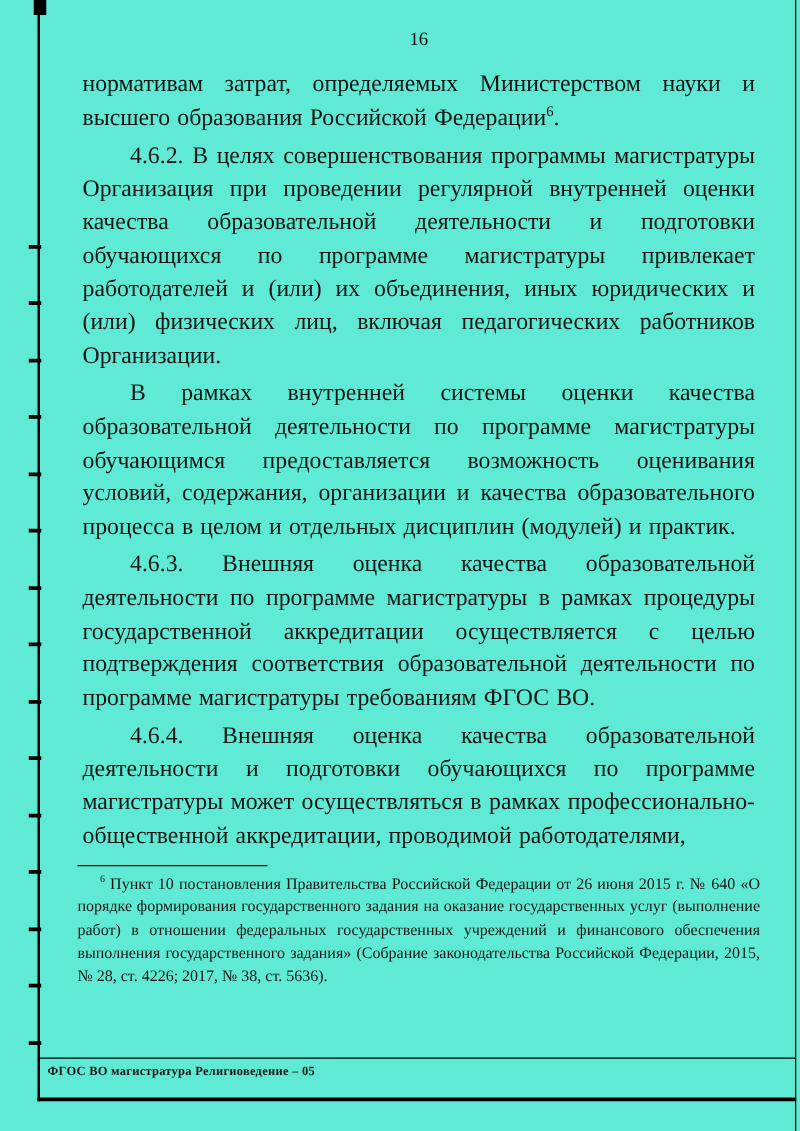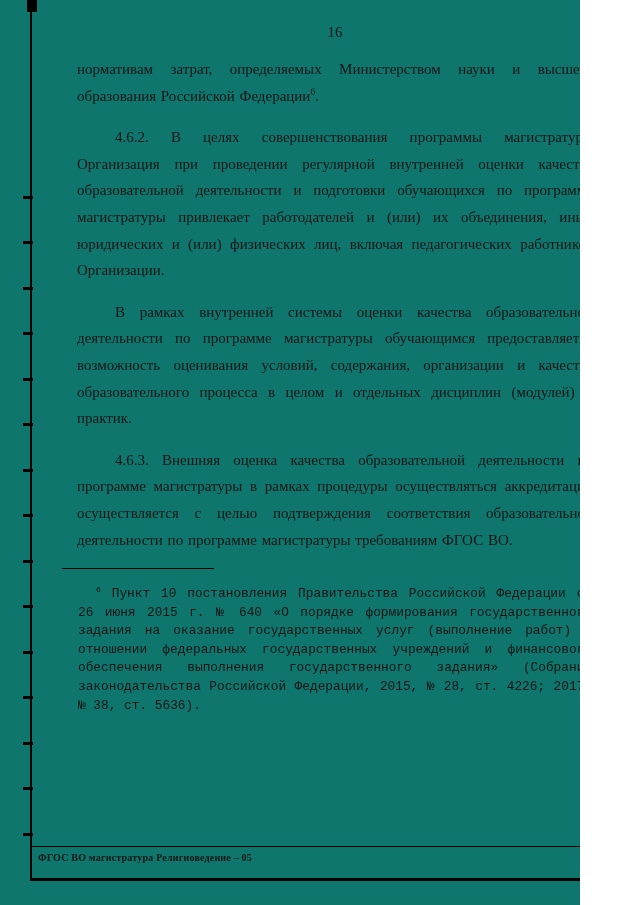--- a/index.html
+++ b/index.html
@@ -1,58 +1,57 @@
 <!DOCTYPE html>
 <html><head>
 <meta charset="utf-8">
 <style>
   html, body { margin: 0; padding: 0; background: #ffffff; }
   .page {
     position: relative;
-    width: 580px;
+    width: 640px;
     height: 905px;
-    background: #0f766e;
+    background: #5eead4;
     font-family: "Liberation Serif", serif;
     color: #151515;
     overflow: hidden;
   }
   .content {
     position: absolute;
     left: 62px;
     top: 24px;
     width: 546px;
   }
   .page-number {
     text-align: center;
     font-size: 15px;
     margin: 0 0 14px 0;
   }
   .para {
-    margin: 15px;
-    font-size: 15px;
+    margin: 4px;
+    font-size: 19px;
     line-height: 26.6px;
     text-align: justify;
     text-indent: 38px;
     word-spacing: 1px;
   }
   .para.no-indent { text-indent: 0; }
   sup { font-size: 0.62em; line-height: 0; }
   .footnote-rule {
     width: 152px;
     height: 1px;
     background: #000;
     margin: 9px 0 5px 0;
   }
   .footnote-text {
-    margin: 16px;
+    margin: 0;
     font-size: 12.8px;
     line-height: 18.6px;
     text-align: justify;
     text-indent: 18px;
-    font-family: Liberation Mono, monospace;
   }
   .footer-rule {
     position: absolute;
     left: 32px;
     top: 846px;
     width: 604px;
     height: 1px;
     background: #000;
   }
   .footer {
@@ -128,21 +127,22 @@
   <div class="mark" style="top:787px"></div>
   <div class="mark" style="top:833px"></div>
 
   <div class="content">
     <div class="page-number">16</div>
 
     <p class="para no-indent"><span>нормативам затрат, определяемых Министерством науки и высшего образования Российской Федерации</span><sup>6</sup><span>.</span></p>
 
     <p class="para">4.6.2. В целях совершенствования программы магистратуры Организация при проведении регулярной внутренней оценки качества образовательной деятельности и подготовки обучающихся по программе магистратуры привлекает работодателей и (или) их объединения, иных юридических и (или) физических лиц, включая педагогических работников Организации.</p>
     <p class="para">В рамках внутренней системы оценки качества образовательной деятельности по программе магистратуры обучающимся предоставляется возможность оценивания условий, содержания, организации и качества образовательного процесса в целом и отдельных дисциплин (модулей) и практик.</p>
-    <p class="para">4.6.3. Внешняя оценка качества образовательной деятельности по программе магистратуры в рамках процедуры осуществляться аккредитации осуществляется с целью подтверждения соответствия образовательной деятельности по программе магистратуры требованиям ФГОС ВО.</p>
+    <p class="para">4.6.3. Внешняя оценка качества образовательной деятельности по программе магистратуры в рамках процедуры государственной аккредитации осуществляется с целью подтверждения соответствия образовательной деятельности по программе магистратуры требованиям ФГОС ВО.</p>
+    <p class="para">4.6.4. Внешняя оценка качества образовательной деятельности и подготовки обучающихся по программе магистратуры может осуществляться в рамках профессионально-общественной аккредитации, проводимой работодателями,</p>
 
     <div class="footnote-rule"></div>
     <p class="footnote-text"><sup>6</sup><span> Пункт 10 постановления Правительства Российской Федерации от 26 июня 2015 г. № 640 «О порядке формирования государственного задания на оказание государственных услуг (выполнение работ) в отношении федеральных государственных учреждений и финансового обеспечения выполнения государственного задания» (Собрание законодательства Российской Федерации, 2015, № 28, ст. 4226; 2017, № 38, ст. 5636).</span></p>
   </div>
 
   <div class="footer-rule"></div>
   <div class="footer">ФГОС ВО магистратура Религиоведение – 05</div>
 
 </div>
 

